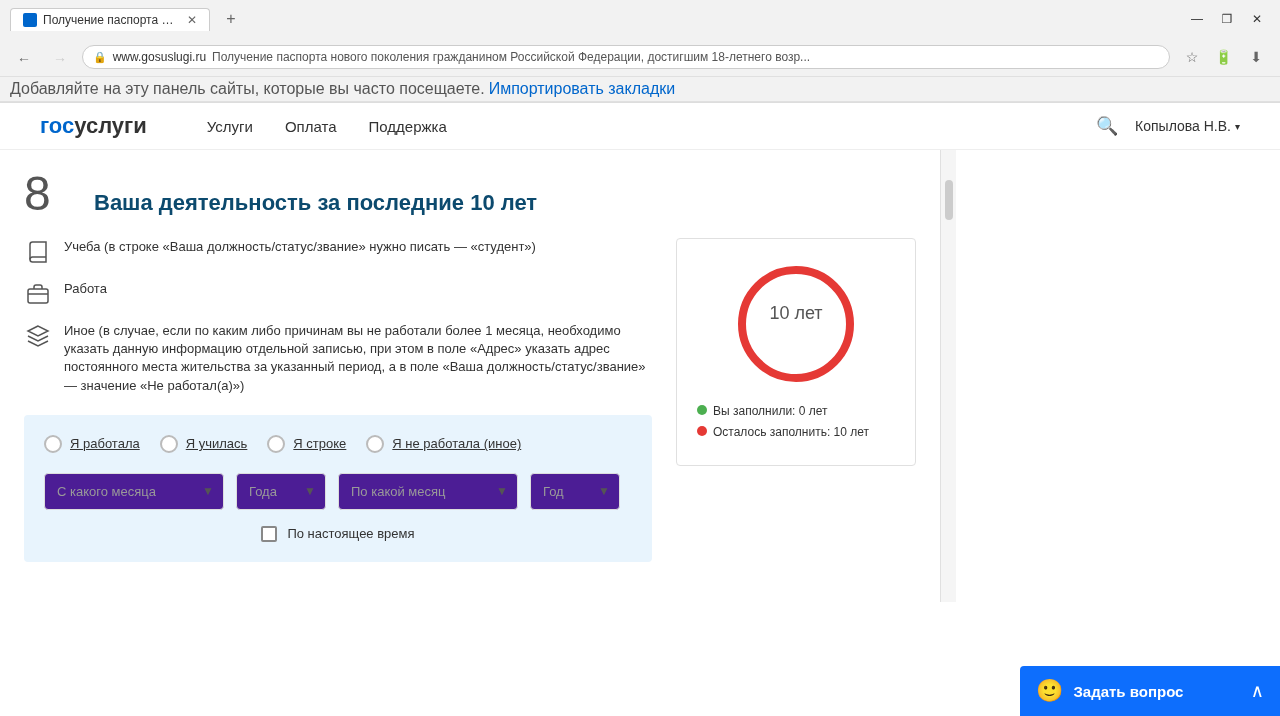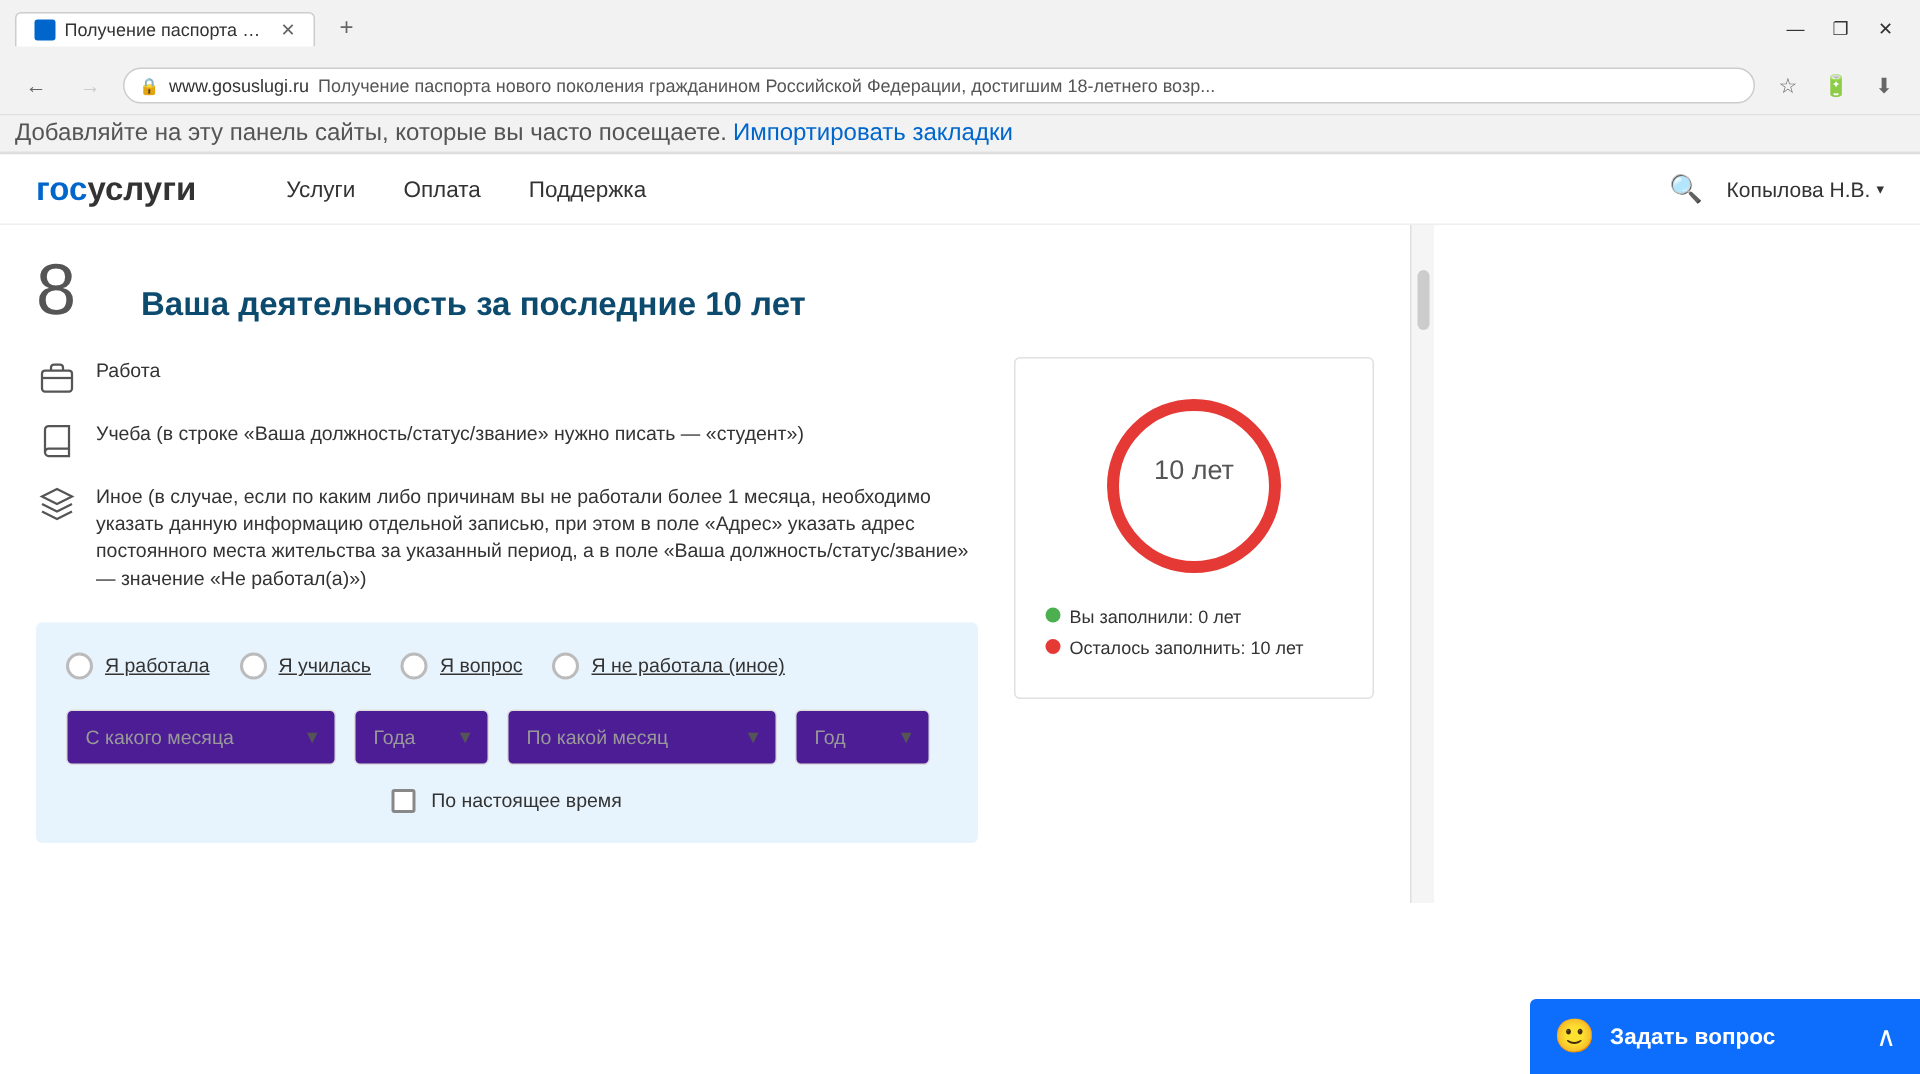--- a/index.html
+++ b/index.html
@@ -25,21 +25,21 @@
     .browser-toolbar-actions { display: flex; gap: 4px; align-items: center; }
     .browser-toolbar-btn { width: 28px; height: 28px; display: flex; align-items: center; justify-content: center; font-size: 14px; color: #666; cursor: pointer; }
 
     .bookmarks-bar { display: flex; align-items: center; padding: 3px 10px; font-size: 16px; color: #555; border-bottom: 1px solid #e0e0e0; background: #f2f2f2; }
     .bookmarks-bar a { color: #0066cc; text-decoration: none; margin-left: 4px; }
 
     
     .page-content { background: #fff; }
 
     
-    .site-header { display: flex; align-items: center; padding: 10px 24px; border-bottom: 1px solid #eee; }
+    .site-header { display: flex; align-items: center; padding: 10px 40px; border-bottom: 1px solid #eee; }
     .site-logo { display: flex; align-items: center; gap: 0; }
     .logo-gos { color: #0066cc; font-size: 22px; font-weight: bold; }
     .logo-uslugi { color: #333; font-size: 22px; font-weight: bold; }
     .site-nav { display: flex; gap: 32px; margin-left: 60px; }
     .site-nav a { text-decoration: none; color: #333; font-size: 15px; }
     .site-header-right { display: flex; align-items: center; gap: 16px; margin-left: auto; }
     .search-icon-btn { font-size: 18px; color: #333; cursor: pointer; }
     .user-name { font-size: 14px; color: #333; display: flex; align-items: center; gap: 4px; cursor: pointer; }
     .user-name .chevron { font-size: 10px; }
 
@@ -166,37 +166,37 @@
         <div class="step-title">Ваша деятельность за последние 10 лет</div>
       </div>
 
       <div class="step-body">
 
         <div class="step-left">
 
           <div class="activity-item">
             <div class="activity-icon">
               <svg viewBox="0 0 24 24">
+                  <path d="M4 19.5A2.5 2.5 0 0 1 6.5 17H20"></path>
+                  <path d="M6.5 2H20v20H6.5A2.5 2.5 0 0 1 4 19.5v-15A2.5 2.5 0 0 1 6.5 2z"></path>
+                </svg>
+            </div>
+            <span class="activity-text">Учеба (в строке «Ваша должность/статус/звание» нужно писать — «студент»)</span>
+          </div>
+
+          <div class="activity-item">
+            <div class="activity-icon">
+              <svg viewBox="0 0 24 24">
                   <rect x="2" y="7" width="20" height="14" rx="2"></rect>
                   <path d="M16 7V5a2 2 0 0 0-2-2h-4a2 2 0 0 0-2 2v2"></path>
                   <line x1="12" y1="12" x2="12" y2="12"></line>
                   <path d="M2 12h20"></path>
                 </svg>
             </div>
             <span class="activity-text">Работа</span>
-          </div>
-
-          <div class="activity-item">
-            <div class="activity-icon">
-              <svg viewBox="0 0 24 24">
-                  <path d="M4 19.5A2.5 2.5 0 0 1 6.5 17H20"></path>
-                  <path d="M6.5 2H20v20H6.5A2.5 2.5 0 0 1 4 19.5v-15A2.5 2.5 0 0 1 6.5 2z"></path>
-                </svg>
-            </div>
-            <span class="activity-text">Учеба (в строке «Ваша должность/статус/звание» нужно писать — «студент»)</span>
           </div>
 
 
           <div class="activity-item">
             <div class="activity-icon">
               <svg viewBox="0 0 24 24">
                   <polygon points="12 2 2 7 12 12 22 7 12 2"></polygon>
                   <polyline points="2 17 12 22 22 17"></polyline>
                   <polyline points="2 12 12 17 22 12"></polyline>
                 </svg>
@@ -209,21 +209,21 @@
               <div class="radio-option">
                 <div class="radio-circle"></div>
                 <span class="radio-label">Я работала</span>
               </div>
               <div class="radio-option">
                 <div class="radio-circle"></div>
                 <span class="radio-label">Я училась</span>
               </div>
               <div class="radio-option">
                 <div class="radio-circle"></div>
-                <span class="radio-label">Я вопрос</span>
+                <span class="radio-label">Я строке</span>
               </div>
               <div class="radio-option">
                 <div class="radio-circle"></div>
                 <span class="radio-label">Я не работала (иное)</span>
               </div>
             </div>
 
             <div class="date-row">
               <div class="select-wrapper">
                 <select class="select-field wide">

